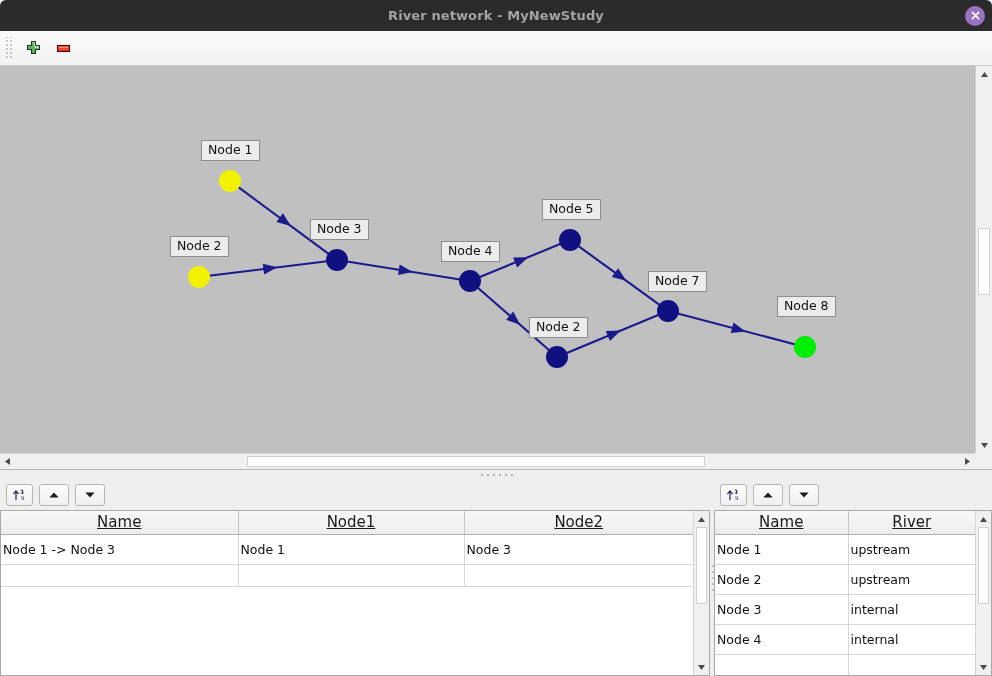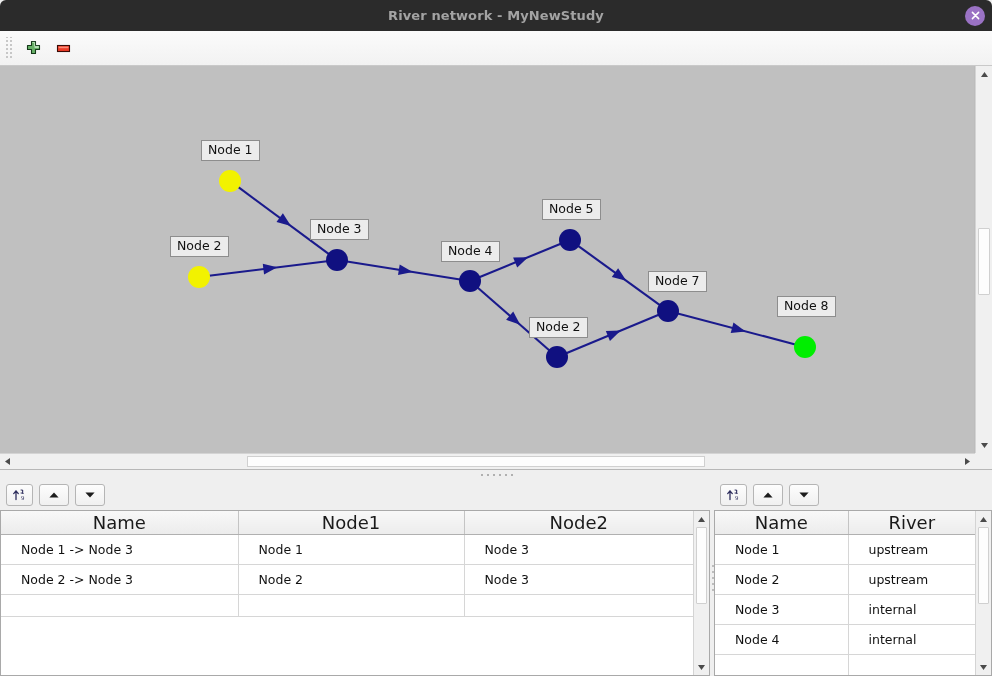--- a/index.html
+++ b/index.html
@@ -203,33 +203,34 @@
     background: #ffffff;
     margin: 0 0 0 0;
   }
   .table-main { flex: 1 1 auto; display: flex; flex-direction: column; min-width: 0; overflow: hidden; }
   table.grid { width: 100%; border-collapse: collapse; table-layout: fixed; }
   table.grid th {
     background: linear-gradient(to bottom,#f8f8f8 0%,#ececec 100%);
     border-right: 1px solid #c4c4c4;
     border-bottom: 1px solid #b0b0b0;
     font-weight: normal;
-    font-size: 18px;
+    font-size: 15px;
     color: #1a1a1a;
     height: 23px;
     text-align: center;
+    text-decoration: underline;
   }
   table.grid th:last-child { border-right: none; }
   table.grid td {
     border-right: 1px solid #d6d6d6;
     border-bottom: 1px solid #d6d6d6;
     font-size: 12.5px;
     color: #111;
     height: 30px;
-    padding: 0 20px;
+    padding: 0 2px;
     white-space: nowrap;
     overflow: hidden;
     background: #ffffff;
   }
   table.grid td:last-child { border-right: none; }
   table.grid tr.empty td { height: 22px; }
 </style>
 </head>
 <body>
 
@@ -383,25 +384,20 @@
                   <th style="width: 226px;">Node1</th>
                   <th style="width: auto;">Node2</th>
                 </tr>
               </thead>
             <tbody id="reaches-body">
                 <tr>
                   <td>Node 1 -&gt; Node 3</td>
                   <td>Node 1</td>
                   <td>Node 3</td>
                 </tr>
-                <tr>
-                  <td>Node 2 -&gt; Node 3</td>
-                  <td>Node 2</td>
-                  <td>Node 3</td>
-                </tr>
                 <tr class="empty">
                   <td></td>
                   <td></td>
                   <td></td>
                 </tr>
               </tbody>
           </table>
         </div>
         <div class="vsb" style="flex:0 0 16px;width:16px">
           <div class="sb-arrow">

